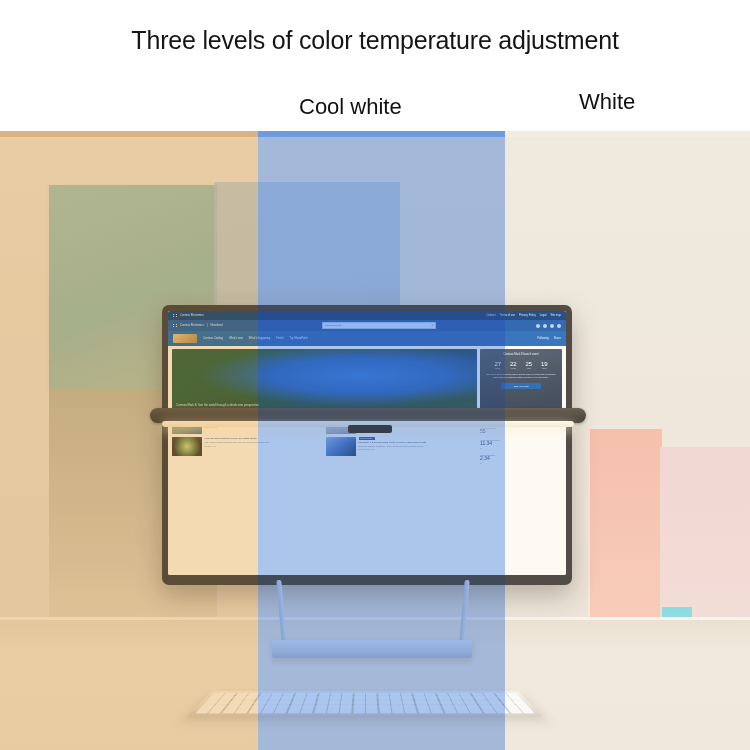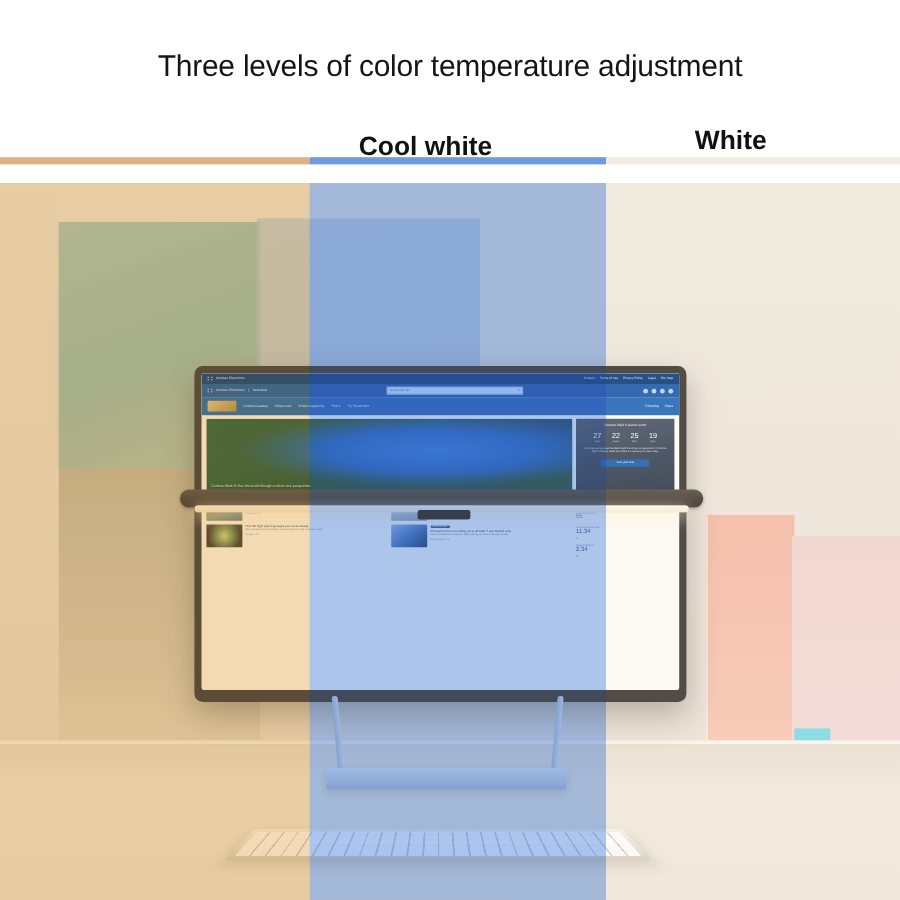--- a/index.html
+++ b/index.html
@@ -4,29 +4,29 @@
 <style>
   html,body{margin:0;padding:0;}
   body{
     width:750px;height:750px;overflow:hidden;
     font-family:"Liberation Sans", sans-serif;
     background:#ffffff;
   }
   #stage{position:relative;width:750px;height:750px;overflow:hidden;background:#fff;}
 
   
-  #header{position:absolute;left:0;top:15px;width:750px;height:137px;background:#ffffff;z-index:60;}
+  #header{position:absolute;left:0;top:0;width:750px;height:137px;background:#ffffff;z-index:60;}
   #main-title{
     position:absolute;left:0;top:26px;width:750px;text-align:center;
     font-size:25px;color:#151515;letter-spacing:-0.2px;white-space:nowrap;
   }
   .cap{position:absolute;font-size:22px;color:#111;white-space:nowrap;}
   #cap-warm{left:42px;top:94px;}
-  #cap-cool{left:299px;top:94px;font-weight:bold;}
-  #cap-white{left:579px;top:89px;font-weight:bold;}
+  #cap-cool{left:299px;top:94px;}
+  #cap-white{left:579px;top:89px;}
 
   
   #scene{position:absolute;left:0;top:137px;width:750px;height:613px;overflow:hidden;
          background:#ede4d8;}
 
   
   .wall{position:absolute;left:0;top:0;width:750px;height:613px;
         background:linear-gradient(180deg,#efe7dc 0%,#eee5da 55%,#e9dfd3 100%);}
 
   

